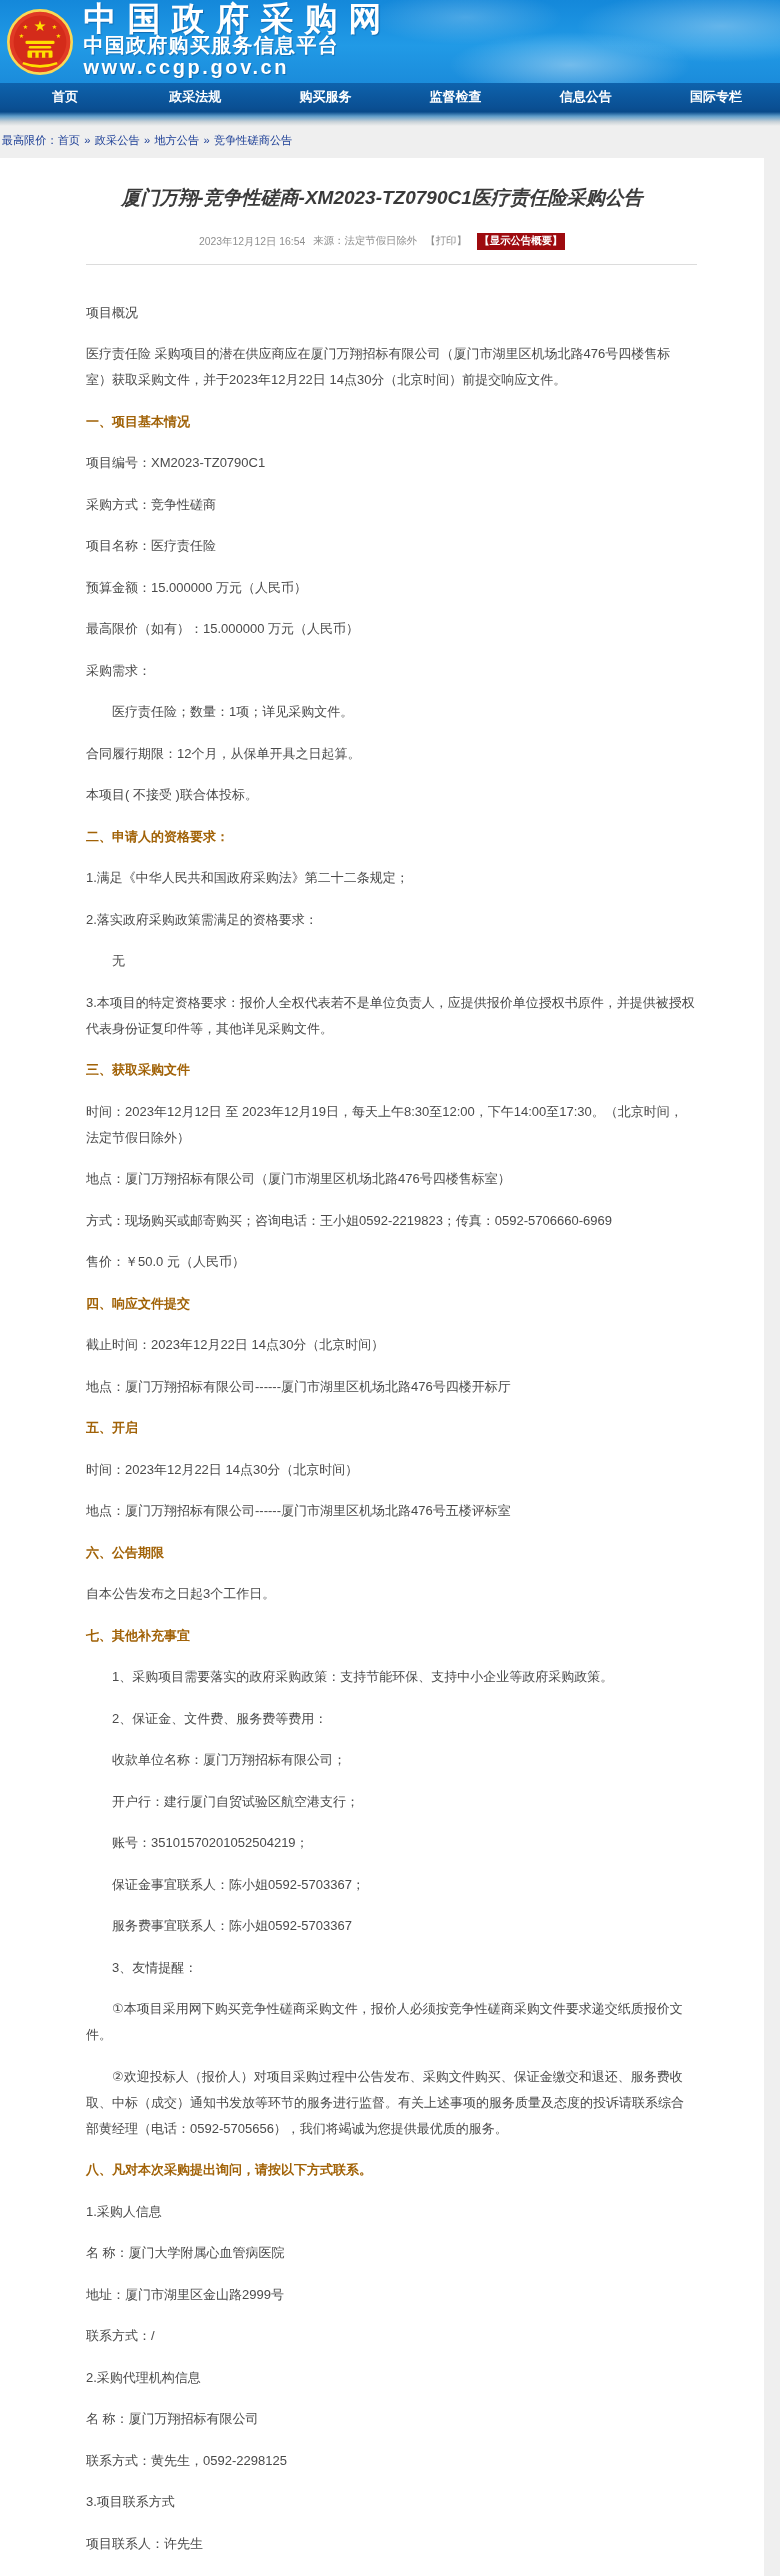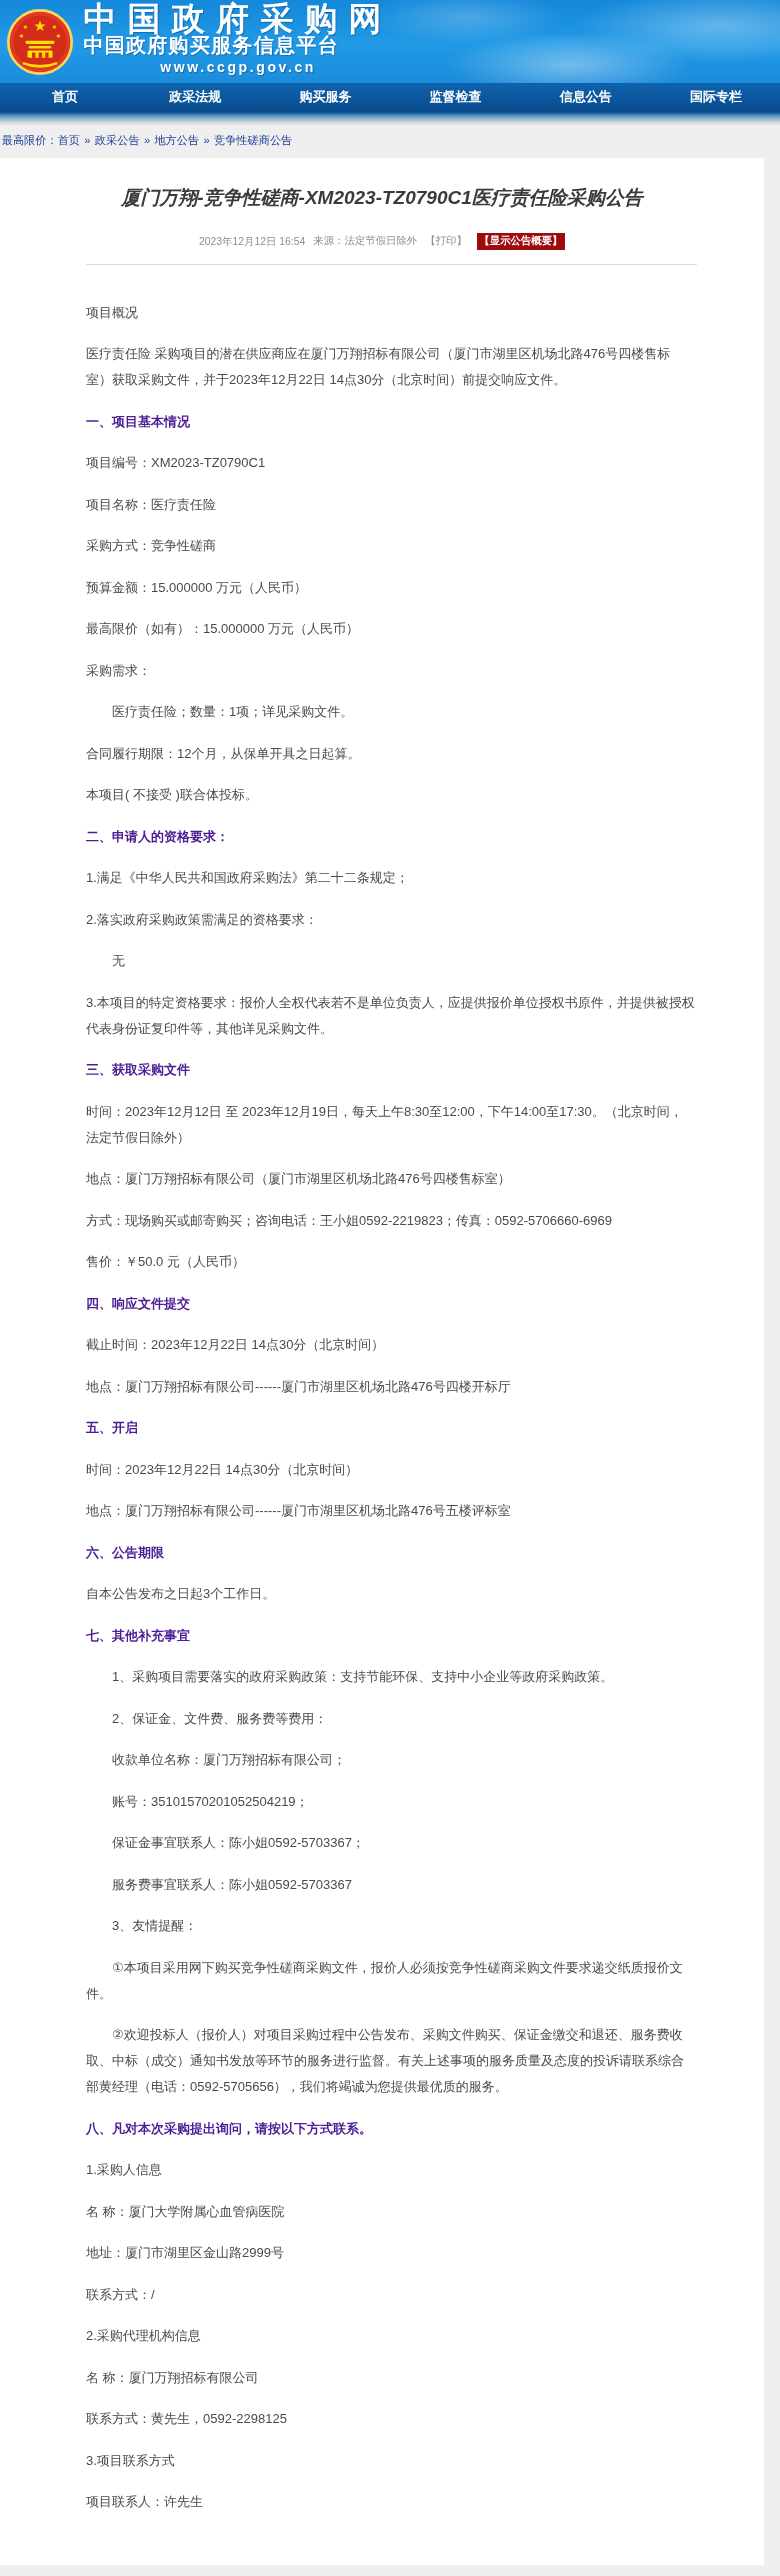--- a/index.html
+++ b/index.html
@@ -18,21 +18,21 @@
       radial-gradient(ellipse 138px 39px at 466px 17.3px, rgba(255,255,255,.22), transparent 70%),
       linear-gradient(180deg,#1488da 0%,#219ae6 55%,#1b8cdb 100%);
     display:flex;align-items:center;
     overflow:hidden;
   }
   .logo-wrap{display:flex;align-items:center;gap:10.4px;padding-left:7px;cursor:pointer;}
   .emblem{width:66px;height:66px;flex:0 0 auto;}
   .site-text{color:#fff;}
   .site-title{font-size:33px;font-weight:bold;letter-spacing:11.2px;line-height:28px;white-space:nowrap;text-shadow:0.9px 0.9px 0.9px rgba(0,60,120,.45);}
   .site-subtitle{font-size:20px;font-weight:bold;letter-spacing:1.3px;line-height:24px;white-space:nowrap;text-shadow:0.9px 0.9px 0.9px rgba(0,60,120,.45);}
-  .site-url{font-size:14px;font-weight:bold;letter-spacing:2.6px;line-height:21px;text-align:center;text-shadow:0.9px 0.9px 0.9px rgba(0,60,120,.45);}
+  .site-url{font-size:20px;font-weight:bold;letter-spacing:2.6px;line-height:21px;text-align:left;text-shadow:0.9px 0.9px 0.9px rgba(0,60,120,.45);}
   
   .nav{
     height:28.5px;
     background:linear-gradient(180deg,#0e63ad 0%,#0a4f93 85%,#094a8a 100%);
     display:flex;
   }
   .nav-item{
     flex:1;text-align:center;color:#fff;font-weight:bold;
     font-size:13px;line-height:28.5px;cursor:pointer;white-space:nowrap;
   }
@@ -62,21 +62,21 @@
   .meta-badge{
     display:inline-block;background:#9e0b0f;color:#ffffff;
     padding:1.7px 2.6px;margin-left:7px;font-weight:bold;cursor:pointer;
   }
   .divider{border-bottom:0.9px solid #dcdcdc;margin:14px 67px 0 86px;}
   .article-body{
     padding:19px 69px 8.6px 86px;
     font-size:13px;color:#4a4a4a;
   }
   .article-body p{margin:15.5px 0;line-height:26px;}
-  .article-body p.bold{font-weight:bold;color:#4c1d95;}
+  .article-body p.bold{font-weight:bold;color:#a16207;}
   .article-body p.indent{text-indent:2em;}
 </style>
 </head>
 <body>
 
 <div class="header">
   <div class="logo-wrap">
     <svg class="emblem" viewBox="0 0 100 100">
       <circle cx="50" cy="50" r="48" fill="#e03a25"></circle>
       <circle cx="50" cy="50" r="48" fill="none" stroke="#f9d855" stroke-width="4"></circle>
@@ -126,22 +126,22 @@
     <span class="meta-badge">【显示公告概要】</span>
   </div>
 
   <div class="divider"></div>
 
   <div class="article-body" id="article-body">
       <p>项目概况</p>
       <p>医疗责任险 采购项目的潜在供应商应在厦门万翔招标有限公司（厦门市湖里区机场北路476号四楼售标室）获取采购文件，并于2023年12月22日 14点30分（北京时间）前提交响应文件。</p>
       <p class="bold">一、项目基本情况</p>
       <p>项目编号：XM2023-TZ0790C1</p>
+      <p>采购方式：竞争性磋商</p>
       <p>项目名称：医疗责任险</p>
-      <p>采购方式：竞争性磋商</p>
       <p>预算金额：15.000000 万元（人民币）</p>
       <p>最高限价（如有）：15.000000 万元（人民币）</p>
       <p>采购需求：</p>
       <p class="indent">医疗责任险；数量：1项；详见采购文件。</p>
       <p>合同履行期限：12个月，从保单开具之日起算。</p>
       <p>本项目( 不接受  )联合体投标。</p>
       <p class="bold">二、申请人的资格要求：</p>
       <p>1.满足《中华人民共和国政府采购法》第二十二条规定；</p>
       <p>2.落实政府采购政策需满足的资格要求：</p>
       <p class="indent">无</p>
@@ -156,20 +156,21 @@
       <p>地点：厦门万翔招标有限公司------厦门市湖里区机场北路476号四楼开标厅</p>
       <p class="bold">五、开启</p>
       <p>时间：2023年12月22日 14点30分（北京时间）</p>
       <p>地点：厦门万翔招标有限公司------厦门市湖里区机场北路476号五楼评标室</p>
       <p class="bold">六、公告期限</p>
       <p>自本公告发布之日起3个工作日。</p>
       <p class="bold">七、其他补充事宜</p>
       <p class="indent">1、采购项目需要落实的政府采购政策：支持节能环保、支持中小企业等政府采购政策。</p>
       <p class="indent">2、保证金、文件费、服务费等费用：</p>
       <p class="indent">收款单位名称：厦门万翔招标有限公司；</p>
+      <p class="indent">开户行：建行厦门自贸试验区航空港支行；</p>
       <p class="indent">账号：35101570201052504219；</p>
       <p class="indent">保证金事宜联系人：陈小姐0592-5703367；</p>
       <p class="indent">服务费事宜联系人：陈小姐0592-5703367</p>
       <p class="indent">3、友情提醒：</p>
       <p class="indent">①本项目采用网下购买竞争性磋商采购文件，报价人必须按竞争性磋商采购文件要求递交纸质报价文件。</p>
       <p class="indent">②欢迎投标人（报价人）对项目采购过程中公告发布、采购文件购买、保证金缴交和退还、服务费收取、中标（成交）通知书发放等环节的服务进行监督。有关上述事项的服务质量及态度的投诉请联系综合部黄经理（电话：0592-5705656），我们将竭诚为您提供最优质的服务。</p>
       <p class="bold">八、凡对本次采购提出询问，请按以下方式联系。</p>
       <p>1.采购人信息</p>
       <p>名 称：厦门大学附属心血管病医院</p>
       <p>地址：厦门市湖里区金山路2999号</p>

